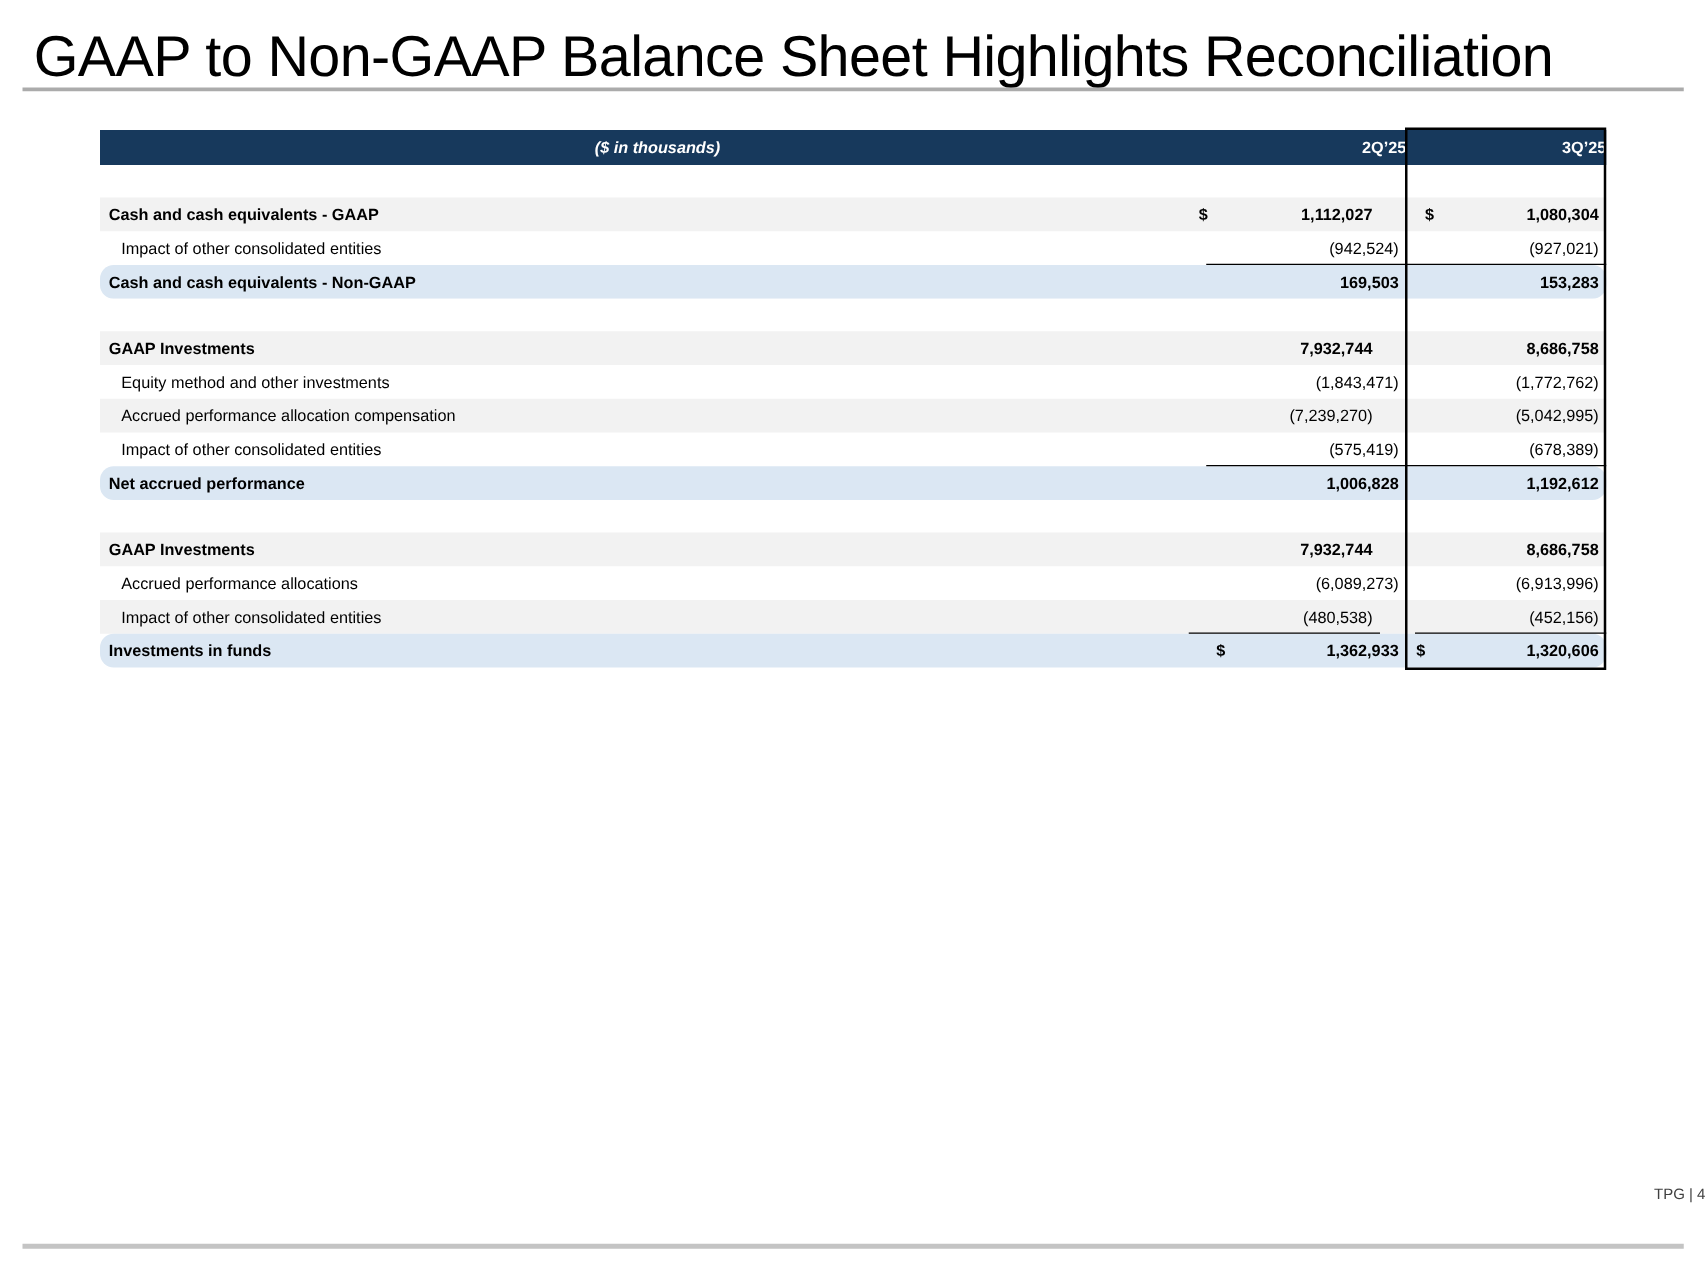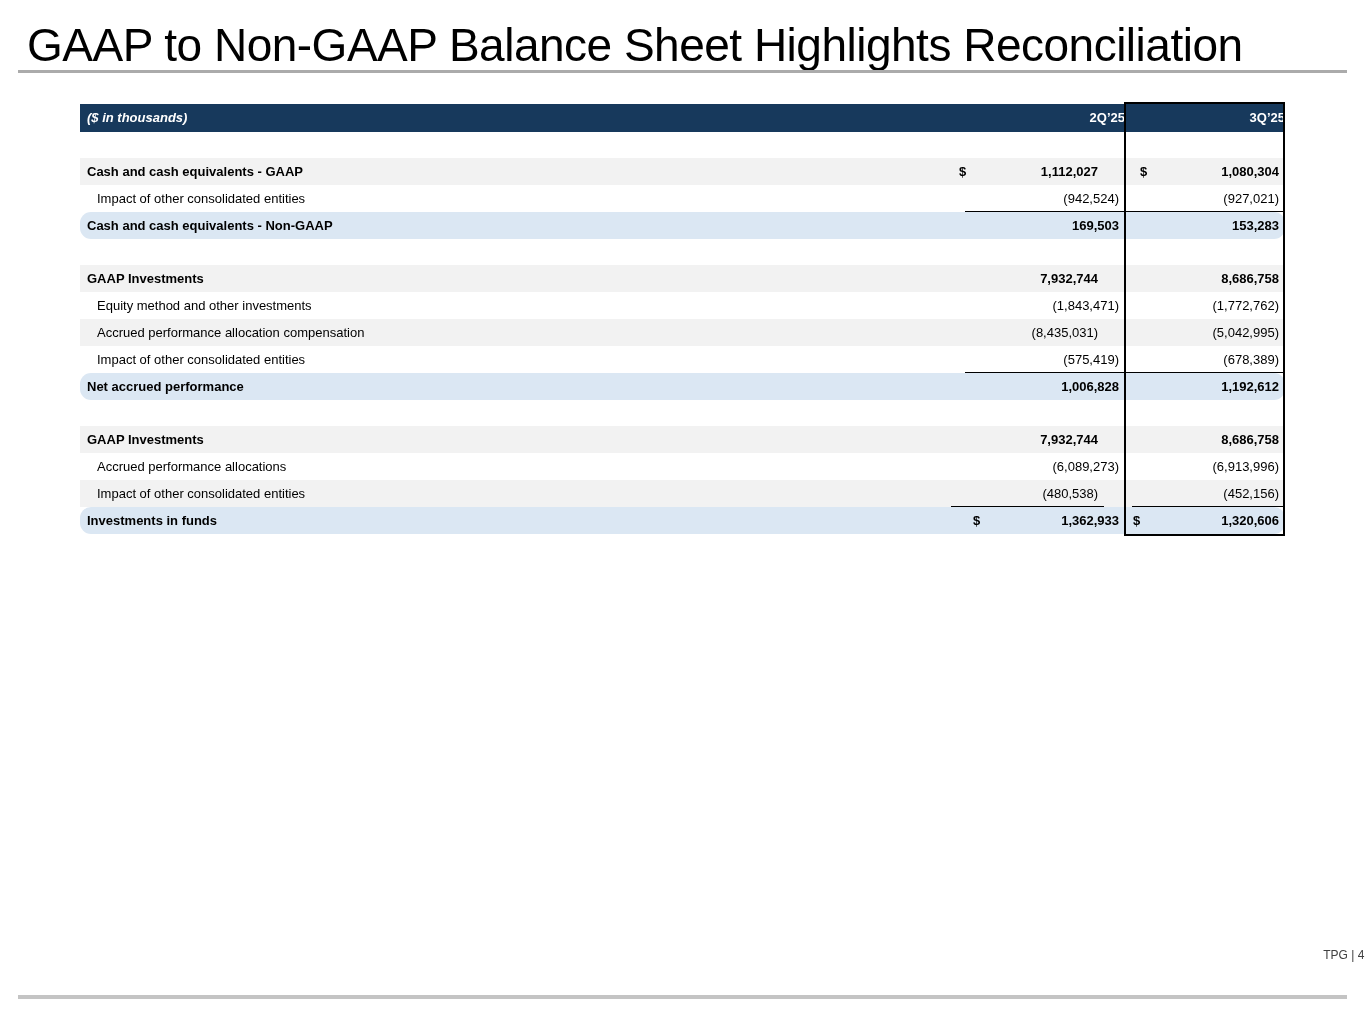--- a/index.html
+++ b/index.html
@@ -44,21 +44,21 @@
   .row.spacer { height: 26px; background: #fff; }
   .c-label { width: 885px; padding-left: 7px; box-sizing: border-box; white-space: nowrap; overflow: hidden; }
   .c-num {
     width: 160px;
     box-sizing: border-box;
     display: flex;
     justify-content: space-between;
     padding: 0 6px 0 8px;
   }
   .c-num.head { display: block; text-align: right; font-weight: 700; padding: 0; }
-  .header .c-label { font-weight: 700; font-style: italic; }
+  .header .c-label { font-weight: 700; font-style: italic; text-align: center; }
   .bold .c-label, .bold .c-num { font-weight: 700; }
   .indent .c-label { padding-left: 17px; }
   .r-gray { background: var(--row-gray, #f2f2f2); gap: 28px; }
   .r-blue { background: var(--row-blue, #dbe7f3); border-radius: 11px; }
   .u .c-num { border-bottom: 1px solid #000; }
   .cur { text-align: left; }
   .val { text-align: center; }
   .q3-box {
     position: absolute;
     left: 1124px;
@@ -162,21 +162,21 @@
       <div class="c-num">
         <span class="cur"></span>
         <span class="val">(1,772,762)</span>
       </div>
     </div>
 
     <div class="row indent r-gray">
       <div class="c-label">Accrued performance allocation compensation</div>
       <div class="c-num">
         <span class="cur"></span>
-        <span class="val">(8,435,031)</span>
+        <span class="val">(7,239,270)</span>
       </div>
       <div class="c-num">
         <span class="cur"></span>
         <span class="val">(5,042,995)</span>
       </div>
     </div>
 
     <div class="row indent u">
       <div class="c-label">Impact of other consolidated entities</div>
       <div class="c-num">

